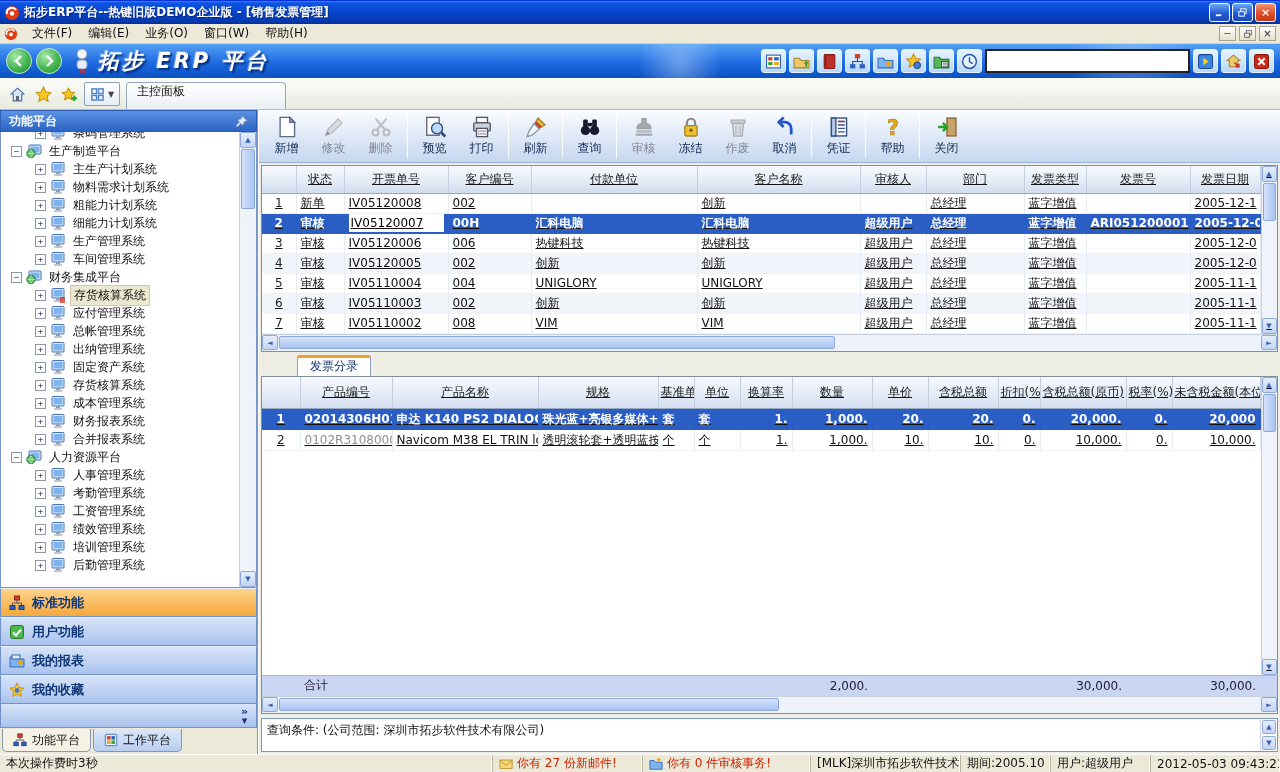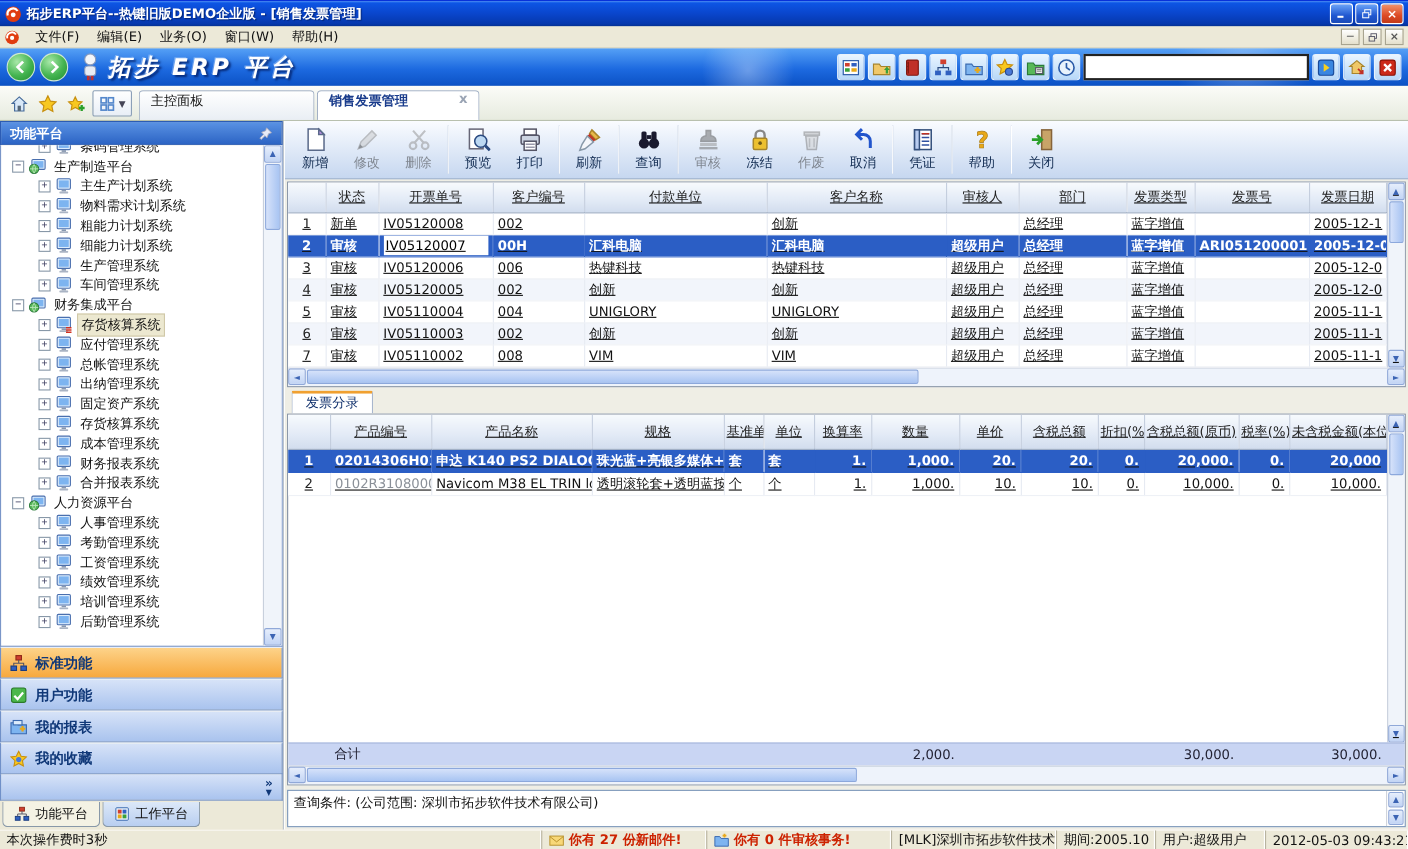--- a/index.html
+++ b/index.html
@@ -121,38 +121,38 @@
   .hsb .sbtn { width:16px; height:15px; flex:none; }
   .hsb .thumb { height:13px; background:linear-gradient(180deg,#d6e2fa,#a8c4f2); border:1px solid #8ca8dc; border-radius:2px; margin:0 1px; }
   .hsb .sp { flex:1; }
 
   .grid-body { display:flex;text-decoration:underline; }
   .grid-vsb { width:16px; background:#f0f4fa; border-left:1px solid #c8d0dc; display:flex; flex-direction:column; }
   .grid-vsb .thumb { margin:1px; height:38px; background:linear-gradient(90deg,#d6e2fa,#a8c4f2); border:1px solid #8ca8dc; border-radius:2px; }
   .grid-vsb .sp { flex:1; }
 
   
-  .detail-tabs { height:24px; display:flex; align-items:flex-end; padding:4px 2px 0 6px; }
+  .detail-tabs { height:24px; display:flex; align-items:flex-end; padding:4px 2px 0 6px;margin-left:32px; }
   .dtab { height:21px; padding:0 12px; background:#fff; border:1px solid #8ca0c0; border-bottom:none; border-top:3px solid #f0a030;
     border-radius:2px 2px 0 0; display:flex; align-items:center; color:#10306c; font-size:12px; }
   .detailwrap { margin:0 2px; background:#fff; border:1px solid #808ea0; display:flex; flex-direction:column; flex:1; }
   .dfill { flex:1; background:#fff; }
   .totalrow { height:21px; background:#c9d5f3; border-top:1px solid #a8b8dc; display:flex; align-items:center; font-size:12px; color:#223; }
   .totalrow span { display:inline-block; overflow:hidden; white-space:nowrap; }
 
   .querybox { height:36px; margin:4px 2px 2px 2px; background:#fff; border:1px solid #7a96b8; display:flex; }
   .querytext { flex:1; padding:3px 5px; }
   .qscroll { width:17px; border-left:1px solid #d0d4dc; display:flex; flex-direction:column; justify-content:space-between; padding:1px; }
   .qscroll .sbtn { height:14px; }
 
   
   .statusbar { height:18px; background:#ECE9D8; display:flex; align-items:stretch; font-size:12px; border-top:1px solid #fff; }
   .scell { border-left:1px solid #b8b4a0; border-right:1px solid #fff; padding:1px 6px; display:flex; align-items:center; gap:4px; white-space:nowrap; overflow:hidden; }
   .scell.first { border-left:none; flex:1; }
-  .scell.alert { color:#cc2200;font-weight:bold; }
+  .scell.alert { color:#cc2200; }
   .scell svg { width:14px; height:14px; flex:none; }
 </style>
 </head>
 <body>
 
 <div>
 
   <div class="titlebar">
     <span class="ic app-ic">
         <svg viewBox="0 0 16 16">
@@ -355,24 +355,20 @@
             <rect x="9" y="2" width="5" height="5"></rect>
             <rect x="2" y="9" width="5" height="5"></rect>
             <rect x="9" y="9" width="5" height="5"></rect>
           </svg>
         </span>
       <span class="caret">▼</span>
     </span>
     <div id="tabs" style="display:flex;align-items:flex-end">
         <div class="doctab">
           <span>主控面板</span>
-        </div>
-        <div class="doctab active">
-          <span>销售发票管理</span>
-          <span class="x">x</span>
         </div>
       </div>
   </div>
 
   <div class="main">
 
     <div class="sidebar">
       <div class="side-head">
         <span>功能平台</span>
         <span class="ic pin">

